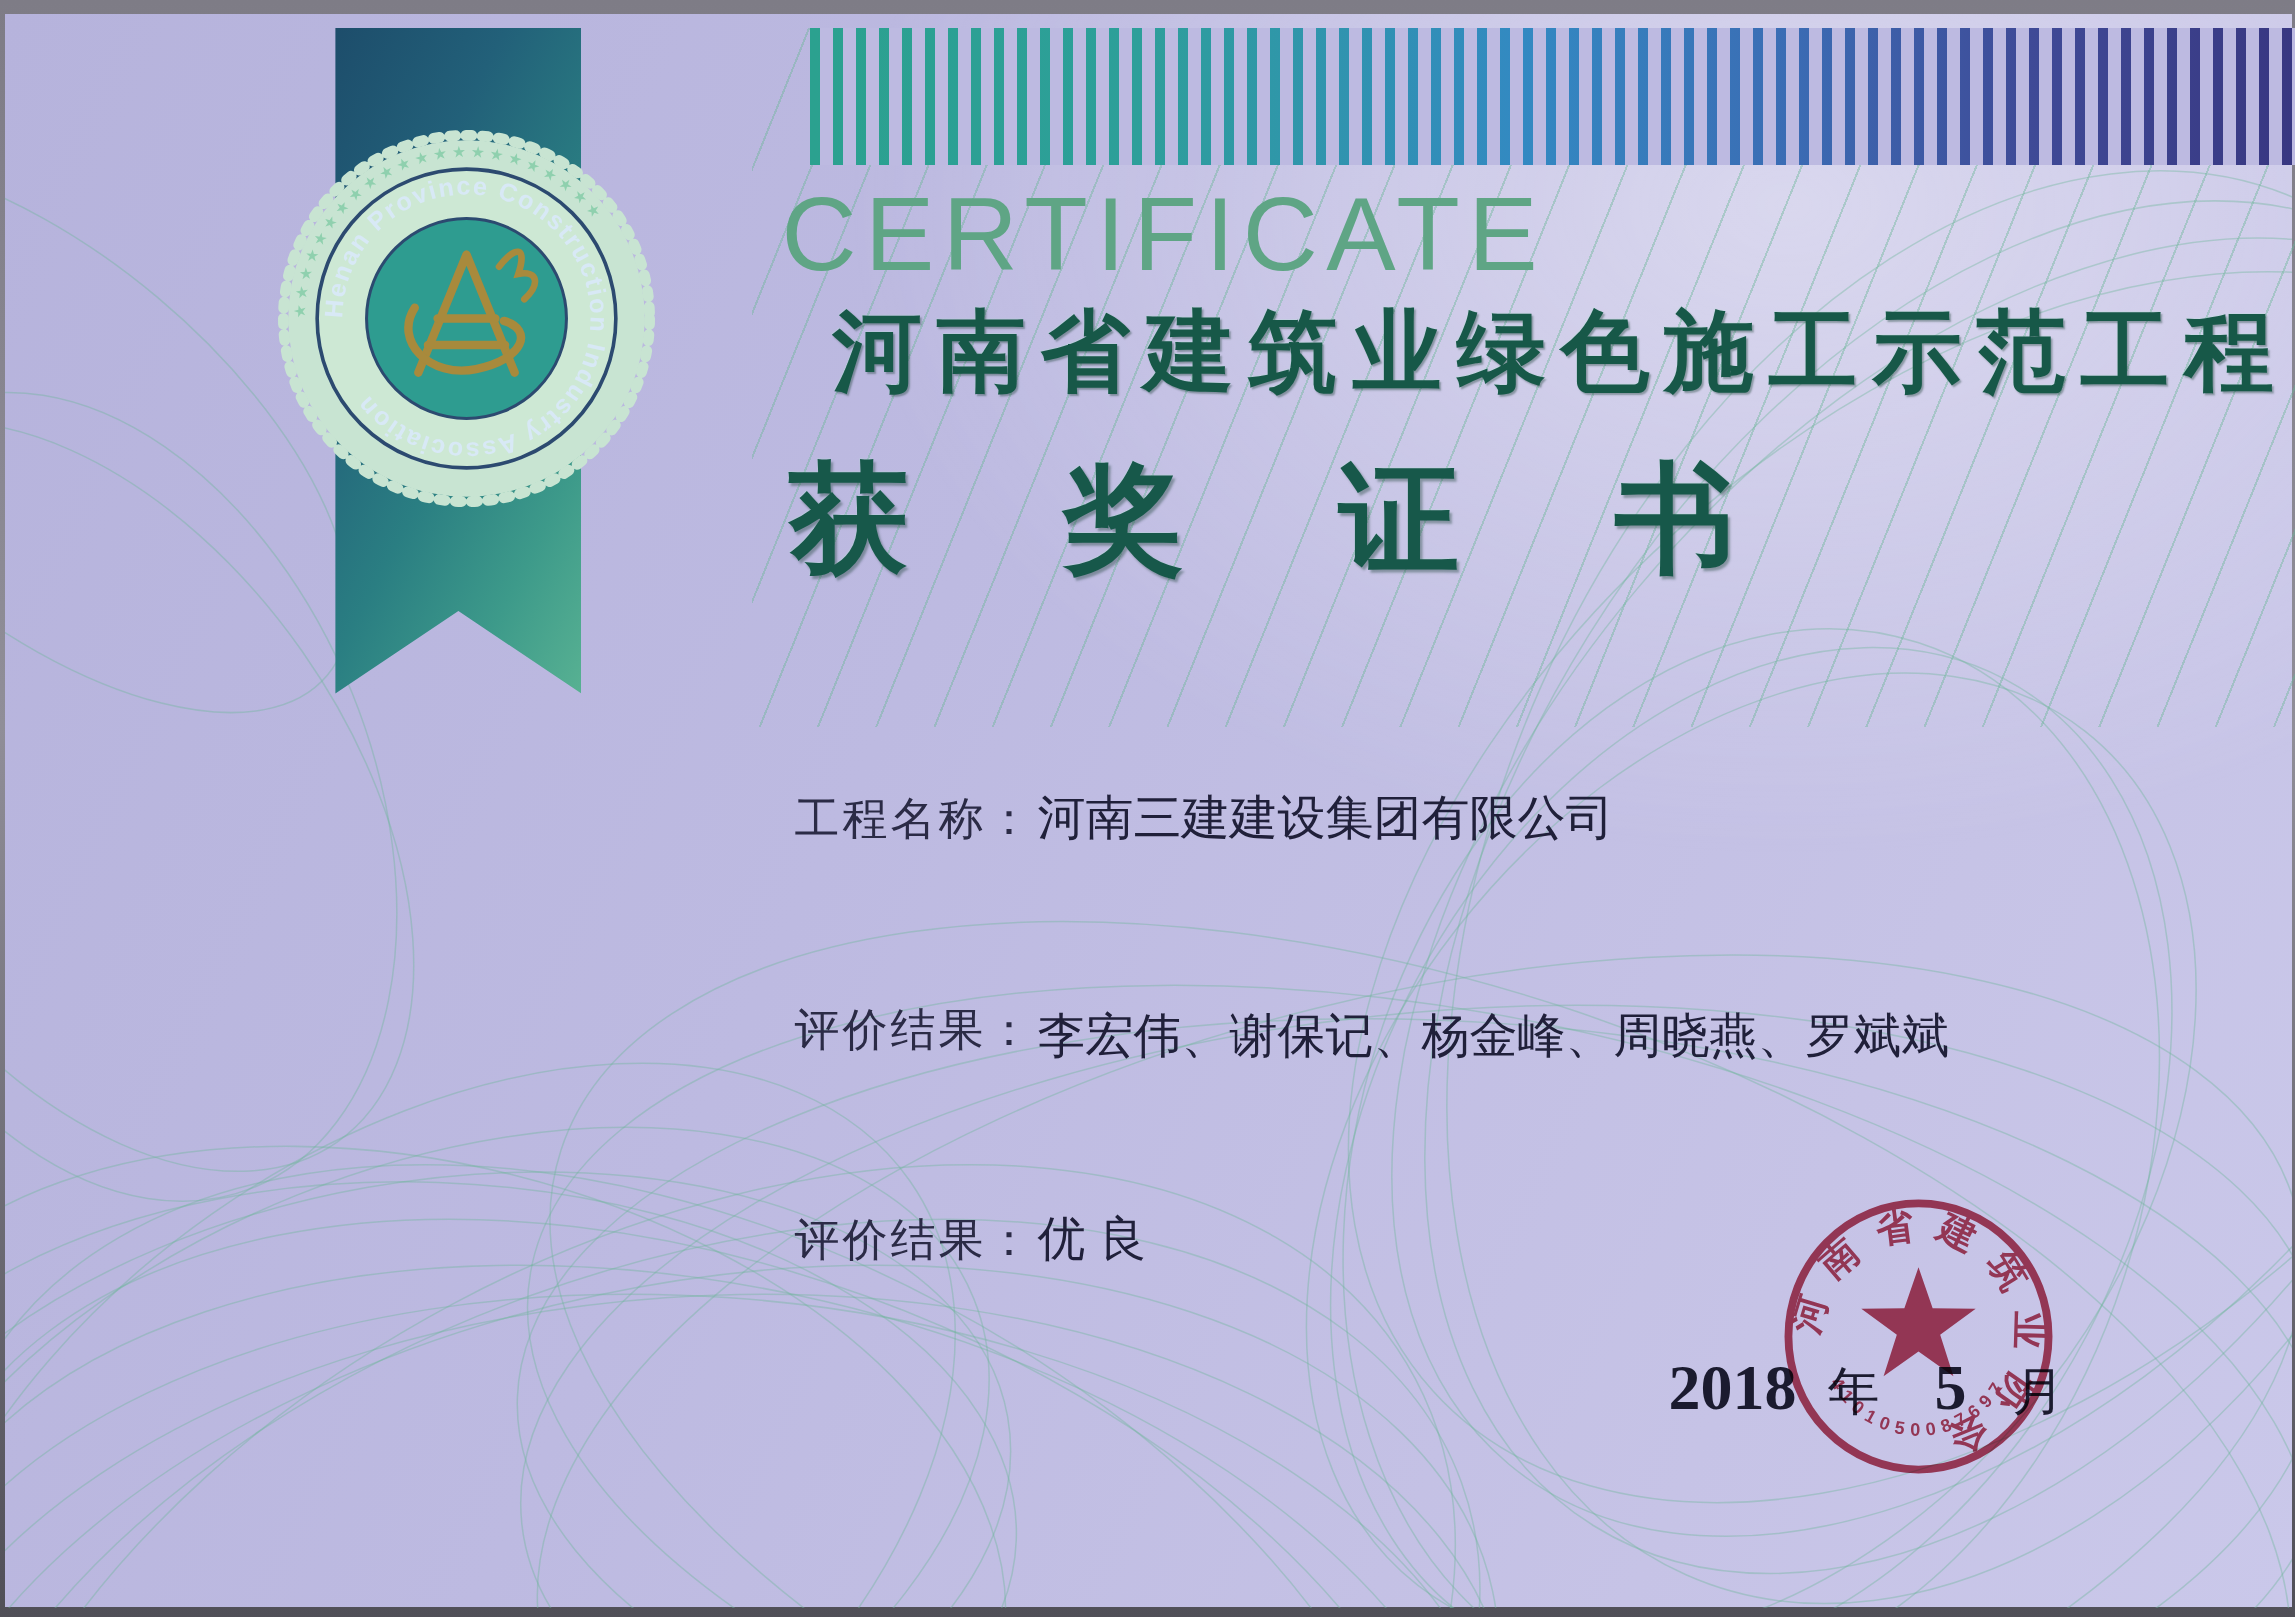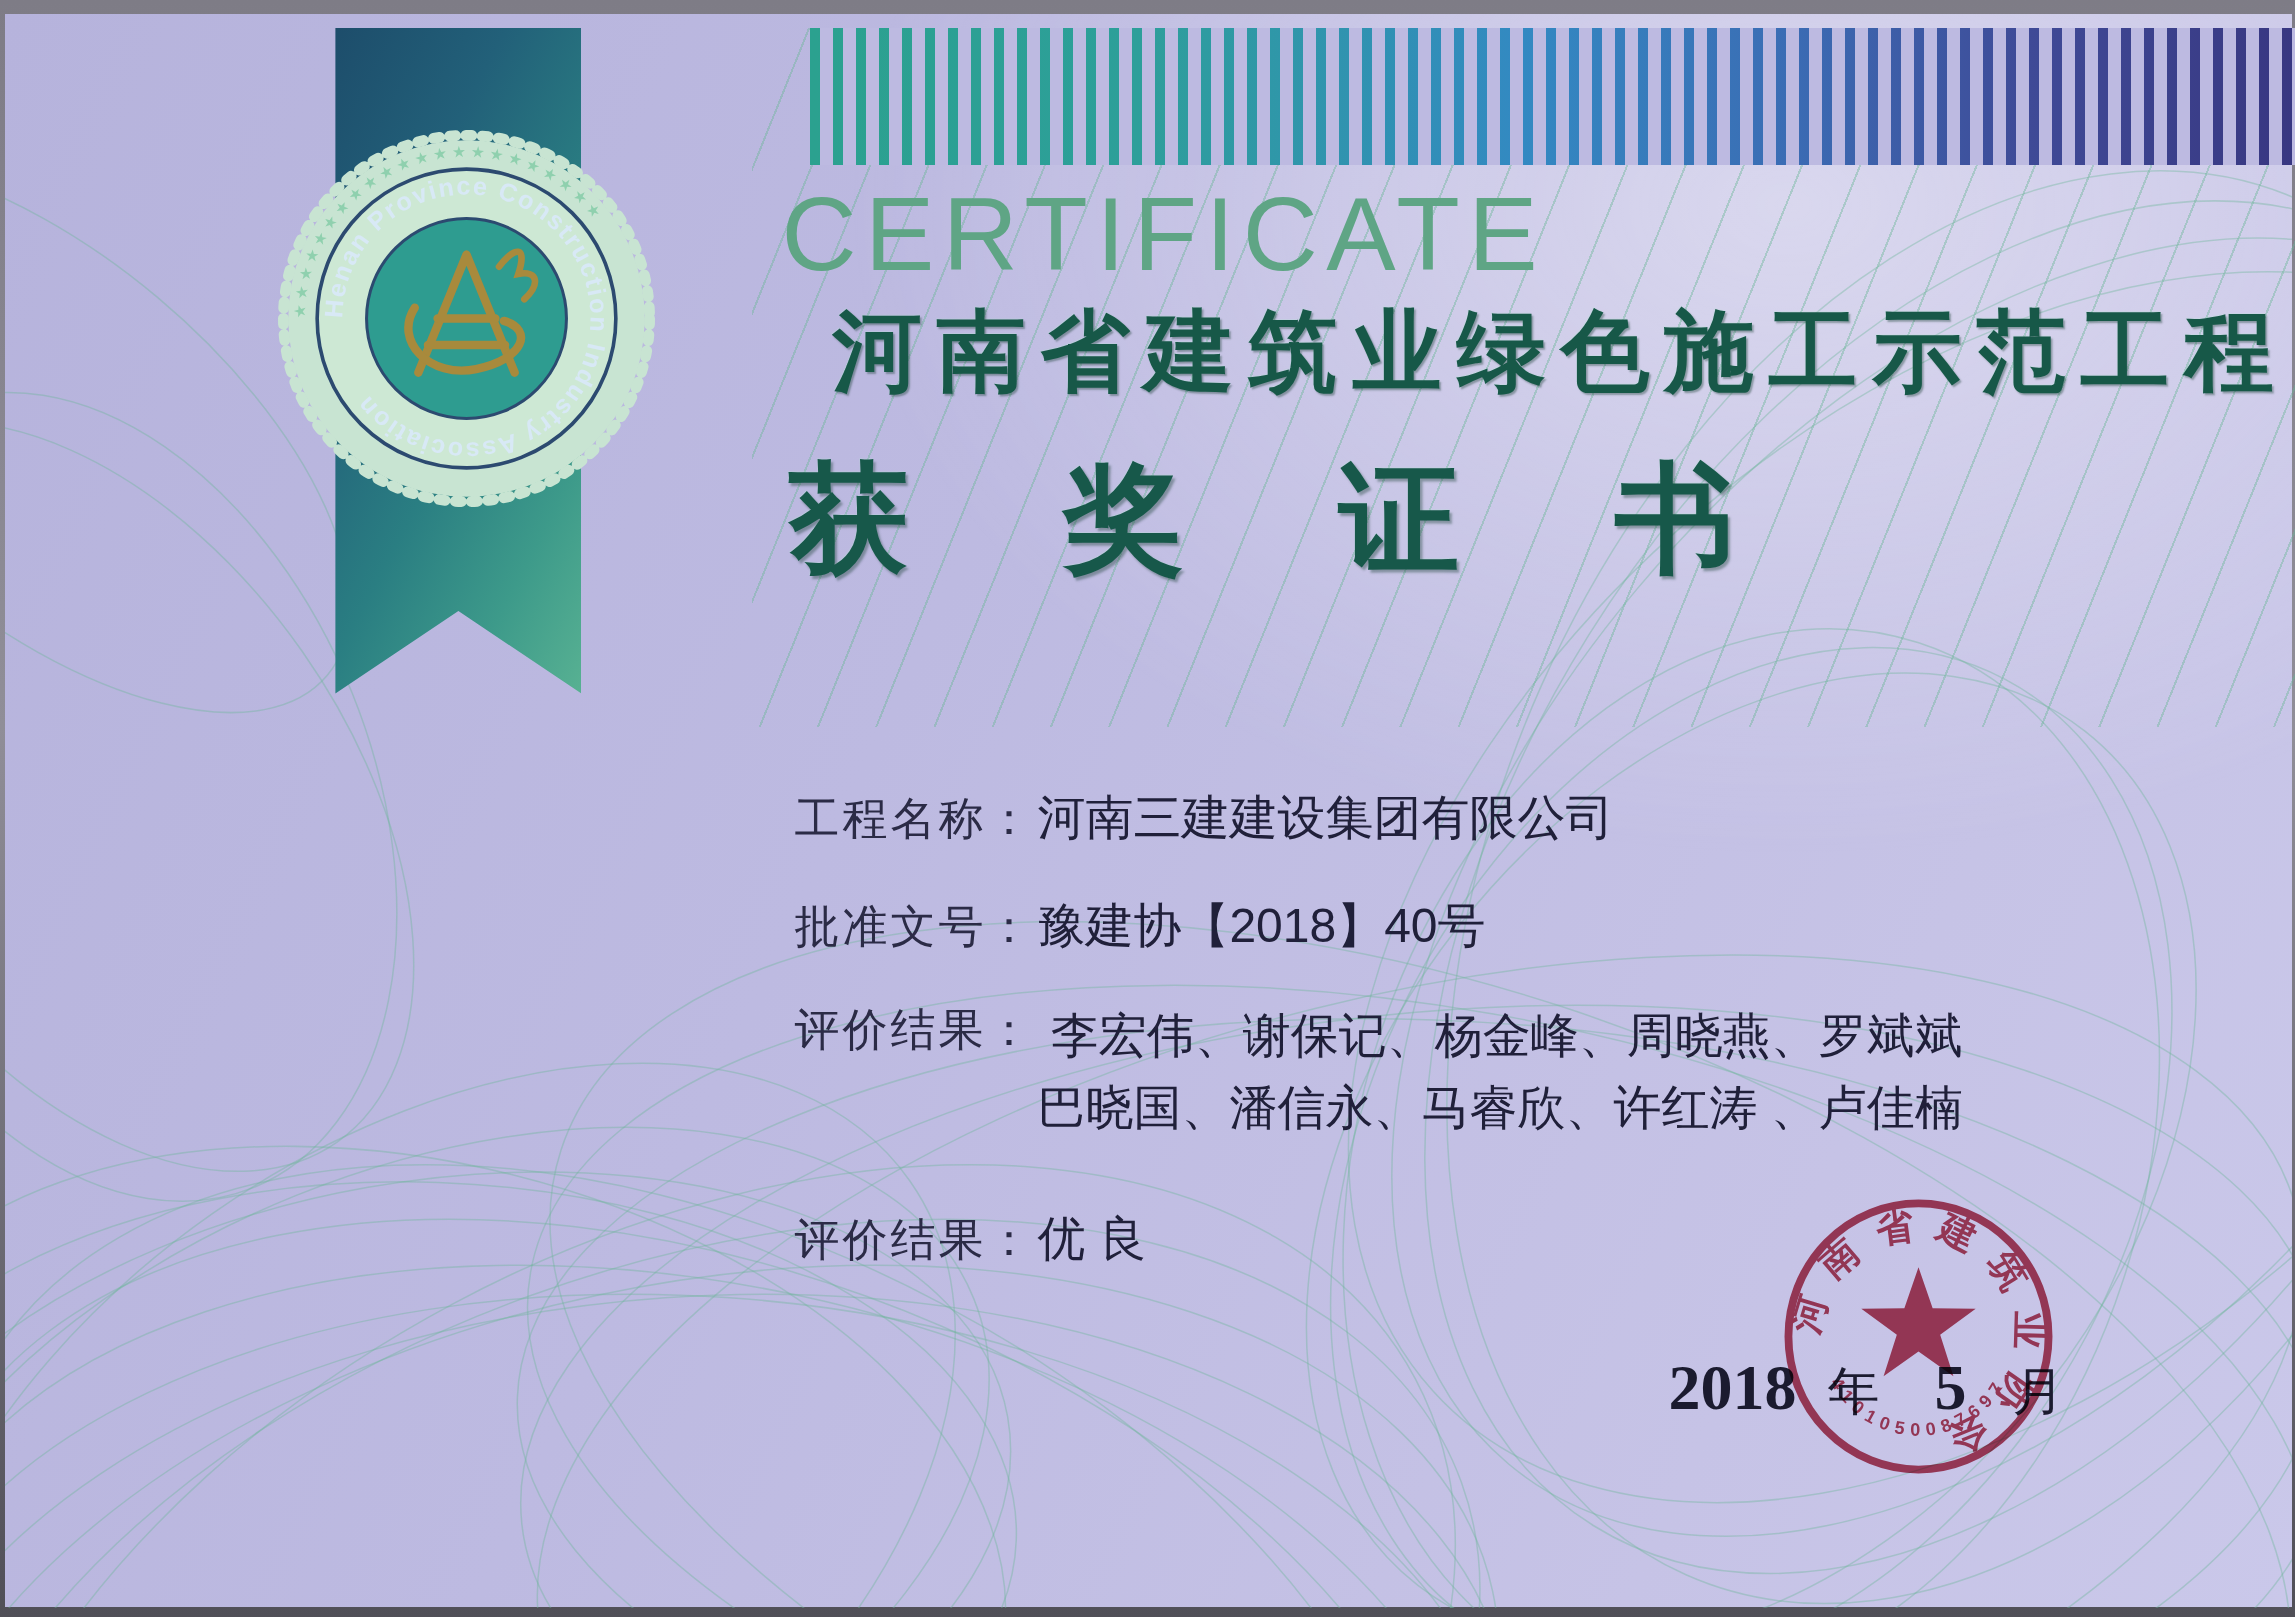--- a/index.html
+++ b/index.html
@@ -137,25 +137,22 @@
     </g>
   </svg>
 
   <div class="cert-en">CERTIFICATE</div>
   <div class="title-cn">河南省建筑业绿色施工示范工程</div>
   <div class="award-cn">获 奖 证 书</div>
 
   <div class="field f2">
     <span class="lbl">工程名称</span><span class="colon">：</span><span class="val">河南三建建设集团有限公司</span>
   </div>
-  <div class="field f3">
-    <span class="lbl">批准文号</span><span class="colon">：</span><span class="val">豫建协【2018】40号</span>
-  </div>
   <div class="field f4">
-    <span class="lbl">评价结果</span><span class="colon">：</span><span class="val2col"><span>李宏伟、谢保记、杨金峰、周晓燕、罗斌斌</span><span>巴晓国、潘信永、马睿欣、许红涛 、卢佳楠</span></span>
+    <span class="lbl">评价结果</span><span class="colon">：</span><span class="val2col"><span>李宏伟、谢保记、杨金峰、周晓燕、罗斌斌</span></span>
   </div>
   <div class="field f5">
     <span class="lbl">评价结果</span><span class="colon">：</span><span class="val">优  良</span>
   </div>
 
   <div class="date">
     <span class="num">2018</span><span class="unit u-year">年</span><span class="num n-month">5</span><span class="unit u-month">月</span>
   </div>
 
   <svg class="stamp" viewBox="0 0 470 470">

